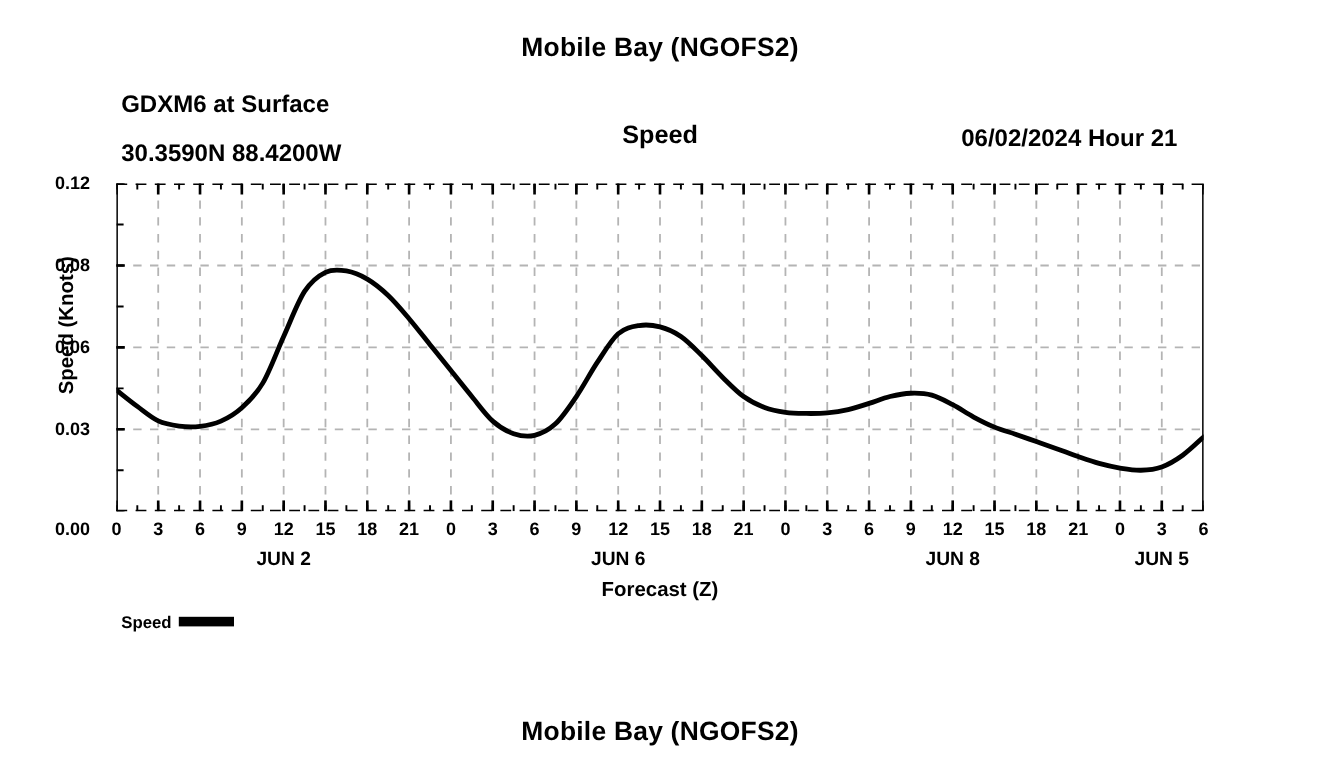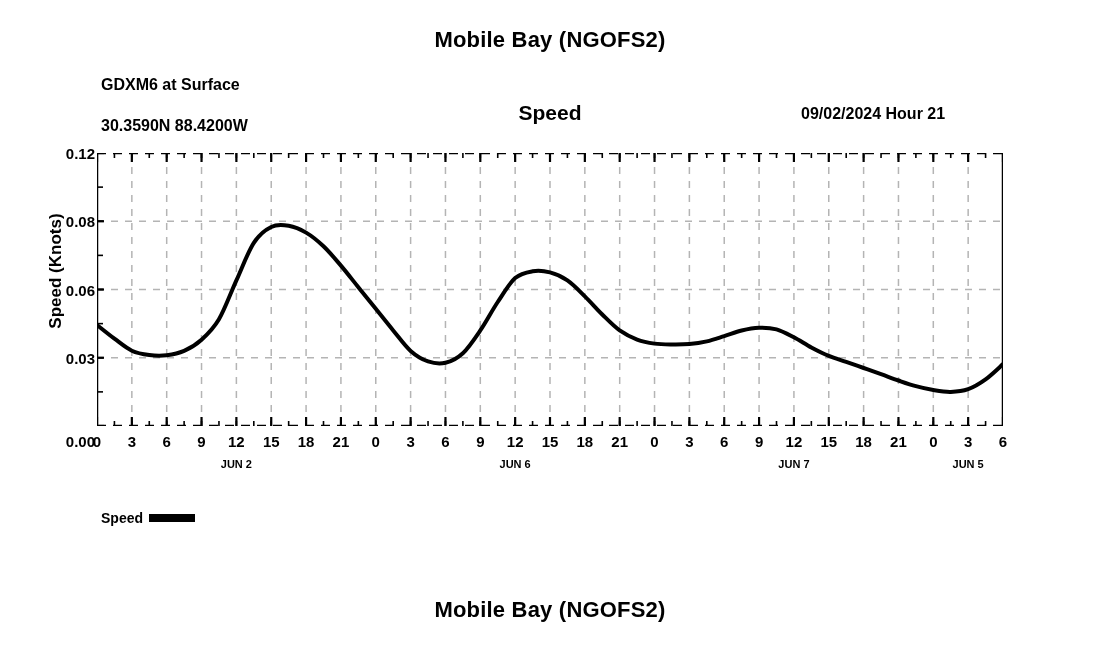--- a/index.html
+++ b/index.html
@@ -27,21 +27,21 @@
     text-align: center;
     font-size: 22px;
     font-weight: bold;
     letter-spacing: 0.2px;
   }
   #title-top { top: 27px; }
   #title-bottom { top: 597px; }
 
   .hdr {
     position: absolute;
-    font-size: 16px;
+    font-size: 20px;
     font-weight: bold;
     white-space: nowrap;
   }
   #hdr-station  { left: 101px; top: 76px; }
   #hdr-coords   { left: 101px; top: 105px; margin-top: 12px; }
   #hdr-variable { left: 0; top: 101px; width: 1100px; text-align: center; font-size: 21px; }
   #hdr-runtime  { left: 801px; top: 105px; }
 
   
   #plot-area {
@@ -62,42 +62,42 @@
     text-align: center;
     font-size: 17px;
     font-weight: bold;
     transform: rotate(-90deg);
     transform-origin: center center;
     white-space: nowrap;
   }
   .ytick-label {
     position: absolute;
     right: 100%;
-    margin-right: 2px;
+    margin-right: 22px;
     font-size: 15px;
     font-weight: bold;
     transform: translateY(-50%);
     white-space: nowrap;
   }
 
   
   .xtick-label {
     position: absolute;
     top: 100%;
     margin-top: 7px;
     font-size: 15px;
     font-weight: bold;
     transform: translateX(-50%);
     white-space: nowrap;
   }
   .xday-label {
     position: absolute;
     top: 100%;
     margin-top: 32px;
-    font-size: 11px;
+    font-size: 16px;
     font-weight: bold;
     transform: translateX(-50%);
     white-space: nowrap;
   }
   #x-axis-title {
     position: absolute;
     left: 0;
     top: 100%;
     margin-top: 56px;
     width: 906px;
@@ -128,21 +128,21 @@
 </head>
 <body>
 
 <div id="page">
 
   <div class="title-main" id="title-top">Mobile Bay (NGOFS2)</div>
 
   <div class="hdr" id="hdr-station">GDXM6 at Surface</div>
   <div class="hdr" id="hdr-coords">30.3590N  88.4200W</div>
   <div class="hdr" id="hdr-variable">Speed</div>
-  <div class="hdr" id="hdr-runtime">09/02/2024 Hour 21</div>
+  <div class="hdr" id="hdr-runtime">06/02/2024 Hour 21</div>
 
   <div id="plot-area">
     <svg id="plot-svg" width="906" height="273" viewBox="0 0 906 273">
       <g id="grid-vertical">
           <line x1="34.84615384615385" y1="0" x2="34.84615384615385" y2="273" stroke="#b4b4b4" stroke-width="1.5" stroke-dasharray="7 7"></line>
           <line x1="69.6923076923077" y1="0" x2="69.6923076923077" y2="273" stroke="#b4b4b4" stroke-width="1.5" stroke-dasharray="7 7"></line>
           <line x1="104.53846153846155" y1="0" x2="104.53846153846155" y2="273" stroke="#b4b4b4" stroke-width="1.5" stroke-dasharray="7 7"></line>
           <line x1="139.3846153846154" y1="0" x2="139.3846153846154" y2="273" stroke="#b4b4b4" stroke-width="1.5" stroke-dasharray="7 7"></line>
           <line x1="174.23076923076923" y1="0" x2="174.23076923076923" y2="273" stroke="#b4b4b4" stroke-width="1.5" stroke-dasharray="7 7"></line>
           <line x1="209.0769230769231" y1="0" x2="209.0769230769231" y2="273" stroke="#b4b4b4" stroke-width="1.5" stroke-dasharray="7 7"></line>
@@ -393,23 +393,24 @@
         <div class="xtick-label" style="left: 731.769px;">15</div>
         <div class="xtick-label" style="left: 766.615px;">18</div>
         <div class="xtick-label" style="left: 801.462px;">21</div>
         <div class="xtick-label" style="left: 836.308px;">0</div>
         <div class="xtick-label" style="left: 871.154px;">3</div>
         <div class="xtick-label" style="left: 906px;">6</div>
       </div>
     <div id="x-day-labels">
         <div class="xday-label" style="left: 139.385px;">JUN 2</div>
         <div class="xday-label" style="left: 418.154px;">JUN 6</div>
-        <div class="xday-label" style="left: 696.923px;">JUN 7</div>
+        <div class="xday-label" style="left: 696.923px;">JUN 8</div>
         <div class="xday-label" style="left: 871.154px;">JUN 5</div>
       </div>
+    <div id="x-axis-title">Forecast (Z)</div>
   </div>
 
   <div id="legend">
     <span id="legend-label">Speed</span>
     <span id="legend-swatch" style="background: rgb(0, 0, 0);"></span>
   </div>
 
   <div class="title-main" id="title-bottom">Mobile Bay (NGOFS2)</div>
 
 </div>

